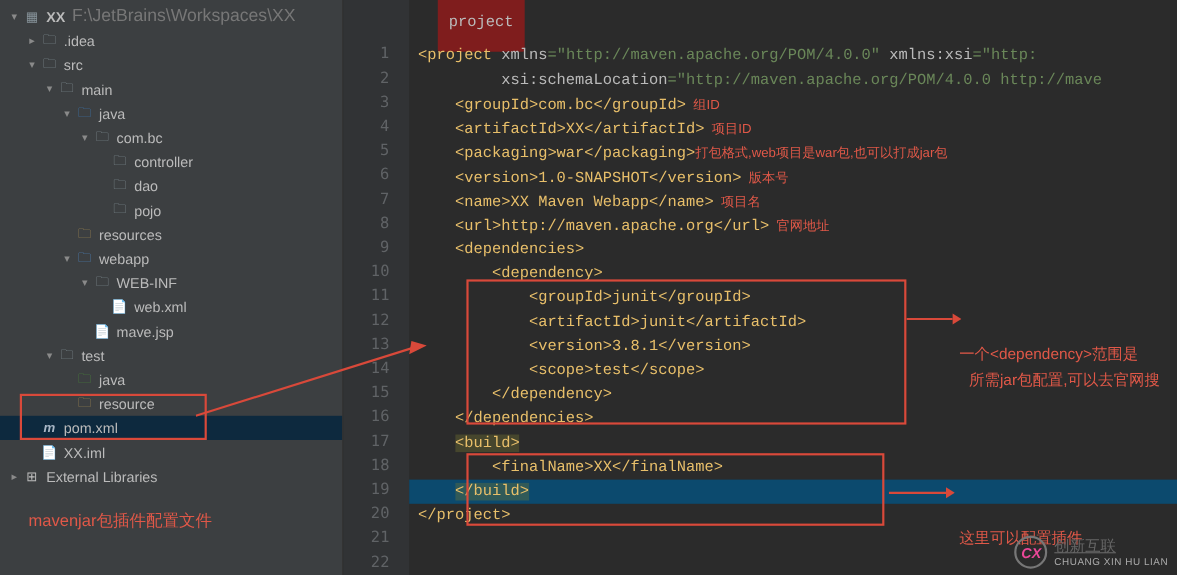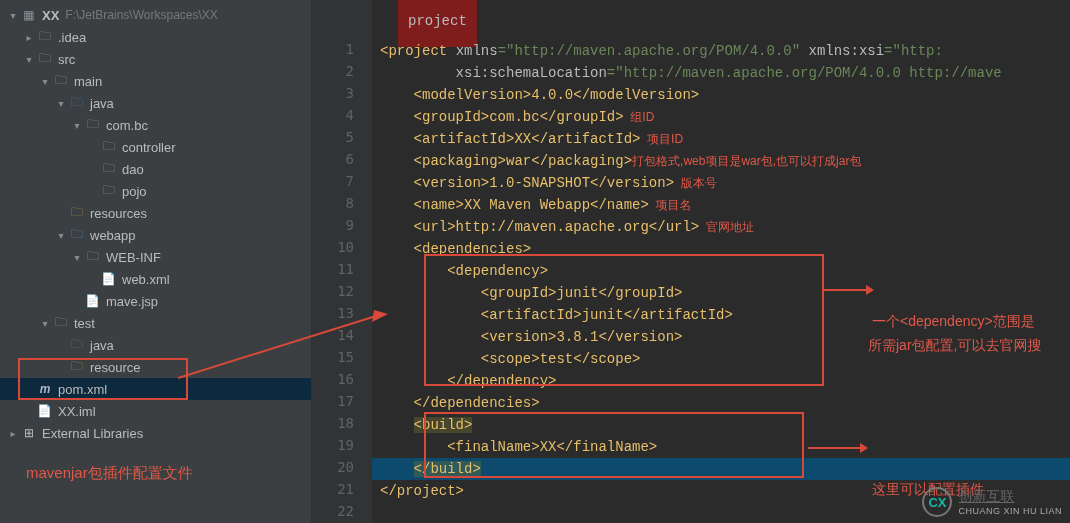--- a/index.html
+++ b/index.html
@@ -114,35 +114,36 @@
   color: #888;
   font-size: 13px;
 }
 .watermark .logo {
   width: 30px; height: 30px;
   border: 2px solid #777;
   border-radius: 50%;
   display: flex; align-items: center; justify-content: center;
   margin-right: 6px;
   font-weight: bold;
-  color: #14b8a6;
+  color: #ec4899;
+  font-style: italic;
 }
 .watermark .cn { color: #666; font-size: 14px; text-decoration: underline; }
 .watermark .en { color: #aaa; font-size: 9px; letter-spacing: 0.5px; }
 </style>
 </head>
 <body>
 
 <div class="container">
   <div class="sidebar">
     <div class="tree-row indent-0">
       <span class="arrow">▾</span>
       <span class="icon folder">▦</span>
       <span><b>XX</b></span>
-      <span style="color:#777;margin-left:6px;font-size:12px">F:\JetBrains\Workspaces\XX</span>
+      <span style="color:#777;margin-left:6px;font-size:16px">F:\JetBrains\Workspaces\XX</span>
     </div>
     <div class="tree-row indent-1">
       <span class="arrow">▸</span>
       <span class="icon folder">🗀</span>
       <span>.idea</span>
     </div>
     <div class="tree-row indent-1">
       <span class="arrow">▾</span>
       <span class="icon folder">🗀</span>
       <span>src</span>
@@ -260,21 +261,20 @@
       <div>19</div>
       <div>20</div>
       <div>21</div>
       <div>22</div>
     </div>
     <div class="code-area">
       <div class="breadcrumb"><span>project</span></div>
 
       <div class="code-line"><span class="tag">&lt;project </span><span class="attr-name">xmlns</span><span class="attr-val">="http://maven.apache.org/POM/4.0.0"</span><span class="attr-name"> xmlns:xsi</span><span class="attr-val">="http:</span></div>
       <div class="code-line"><span class="attr-name">         xsi:schemaLocation</span><span class="attr-val">="http://maven.apache.org/POM/4.0.0 http://mave</span></div>
-      <div class="code-line tag">    &lt;modelVersion&gt;4.0.0&lt;/modelVersion&gt;</div>
       <div class="code-line"><span class="tag">    &lt;groupId&gt;com.bc&lt;/groupId&gt;</span><span class="comment-red">  组ID</span></div>
       <div class="code-line"><span class="tag">    &lt;artifactId&gt;XX&lt;/artifactId&gt;</span><span class="comment-red">  项目ID</span></div>
       <div class="code-line"><span class="tag">    &lt;packaging&gt;war&lt;/packaging&gt;</span><span class="comment-red">打包格式,web项目是war包,也可以打成jar包</span></div>
       <div class="code-line"><span class="tag">    &lt;version&gt;1.0-SNAPSHOT&lt;/version&gt;</span><span class="comment-red">  版本号</span></div>
       <div class="code-line"><span class="tag">    &lt;name&gt;XX Maven Webapp&lt;/name&gt;</span><span class="comment-red">  项目名</span></div>
       <div class="code-line"><span class="tag">    &lt;url&gt;http://maven.apache.org&lt;/url&gt;</span><span class="comment-red">  官网地址</span></div>
       <div class="code-line tag">    &lt;dependencies&gt;</div>
       <div class="code-line tag">        &lt;dependency&gt;</div>
       <div class="code-line tag">            &lt;groupId&gt;junit&lt;/groupId&gt;</div>
       <div class="code-line tag">            &lt;artifactId&gt;junit&lt;/artifactId&gt;</div>
@@ -285,21 +285,21 @@
       <div class="code-line"><span>    </span><span class="tag hl-build">&lt;build&gt;</span></div>
       <div class="code-line tag">        &lt;finalName&gt;XX&lt;/finalName&gt;</div>
       <div class="code-line cursor-line"><span>    </span><span class="tag hl-build">&lt;/build&gt;</span></div>
       <div class="code-line tag">&lt;/project&gt;</div>
       <div class="code-line"></div>
 
       <div class="redbox" style="left:52px;top:254px;width:400px;height:132px"></div>
       <div class="redbox" style="left:52px;top:412px;width:380px;height:66px"></div>
 
       <div class="annotation" style="left:500px;top:270px">一个&lt;dependency&gt;范围是</div>
-      <div class="annotation" style="left:496px;top:294px">所需jar包配置,可以去官网搜</div>
+      <div class="annotation" style="left:509px;top:294px">所需jar包配置,可以去官网搜</div>
       <div class="annotation" style="left:500px;top:438px">这里可以配置插件</div>
 
       <svg class="arrow-svg" style="left:452px;top:280px" width="50" height="20">
           <line x1="0" y1="10" x2="42" y2="10" stroke="#d9493a" stroke-width="2"></line>
           <polygon points="42,5 50,10 42,15" fill="#d9493a"></polygon>
         </svg>
       <svg class="arrow-svg" style="left:436px;top:438px" width="60" height="20">
           <line x1="0" y1="10" x2="52" y2="10" stroke="#d9493a" stroke-width="2"></line>
           <polygon points="52,5 60,10 52,15" fill="#d9493a"></polygon>
         </svg>

